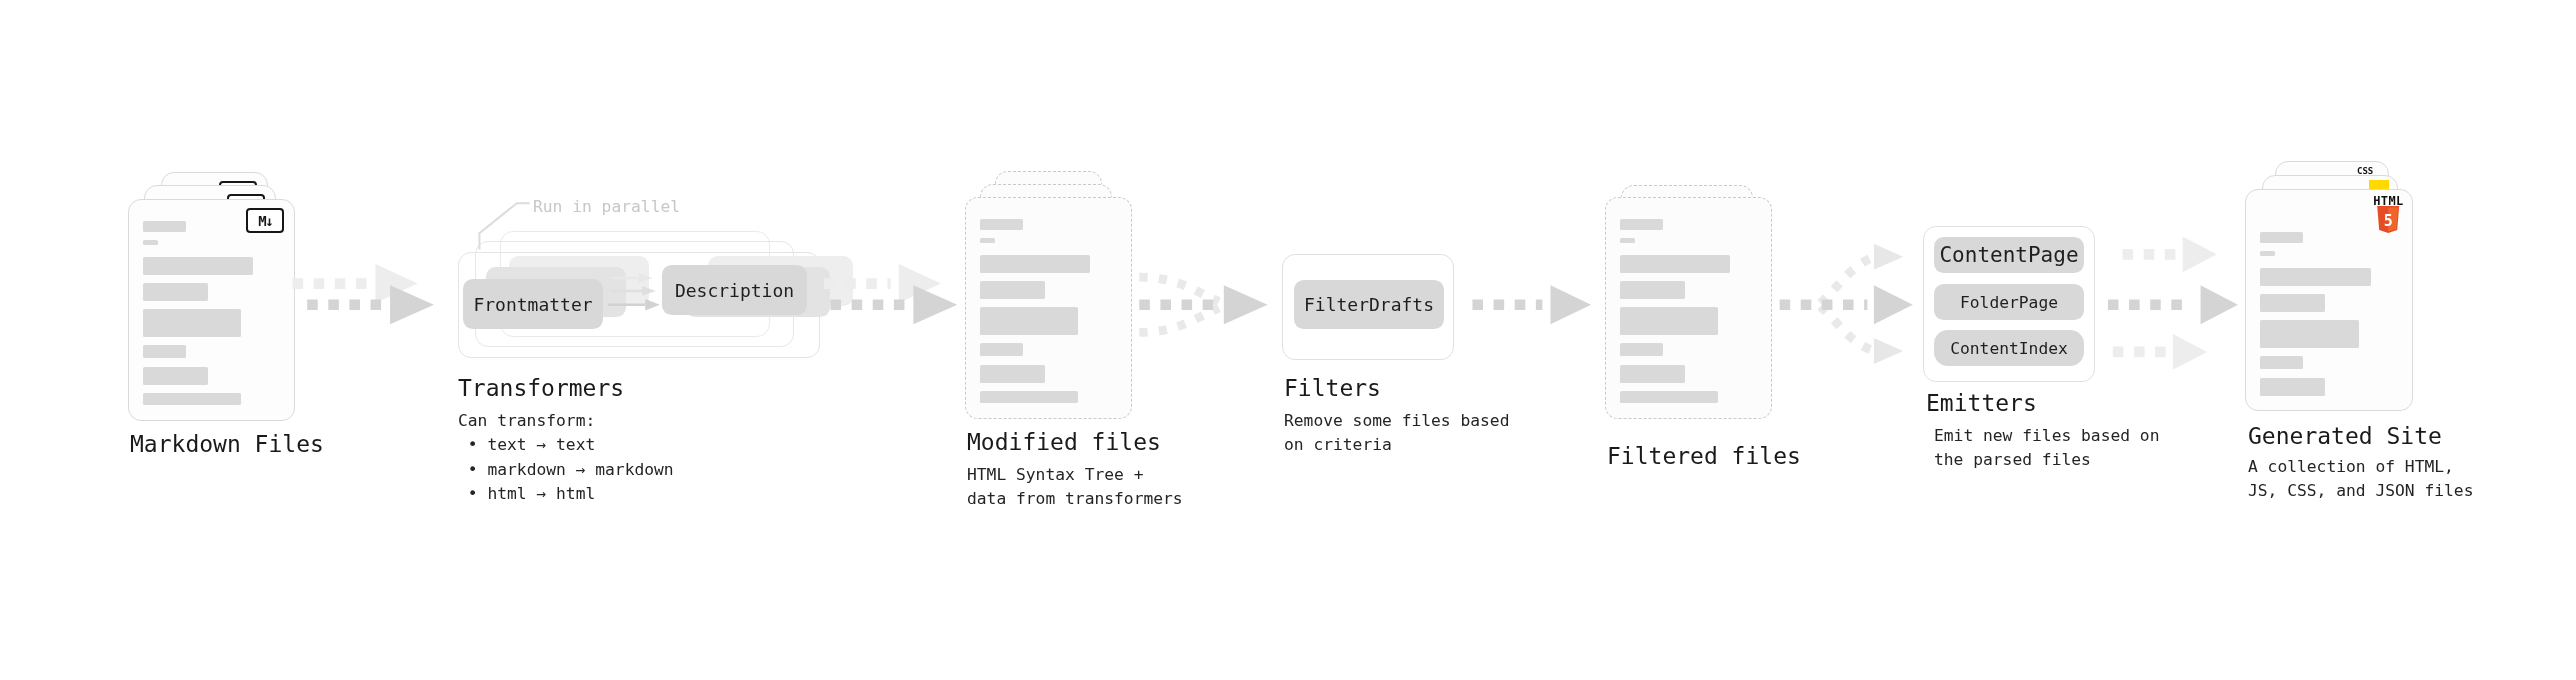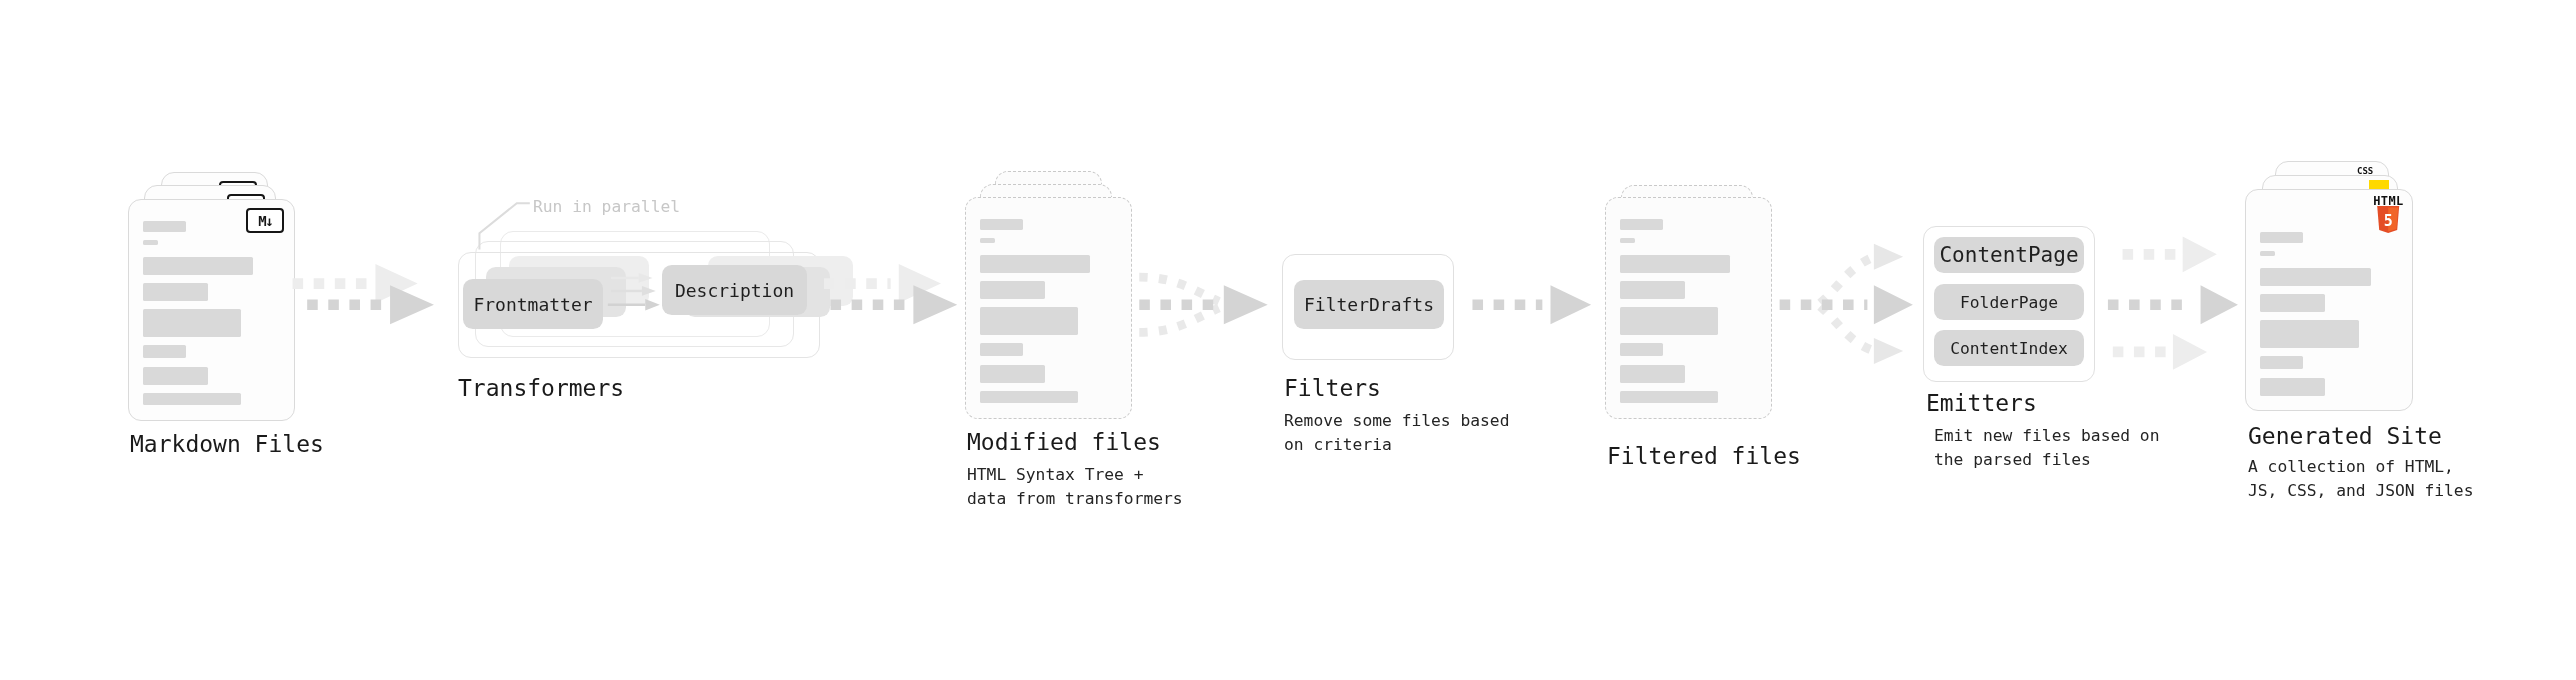--- a/index.html
+++ b/index.html
@@ -89,20 +89,26 @@
     <div class="pill ghost1" style="left:486px;top:267px;width:140px;height:50px;"></div>
     <div class="pill" style="left:463px;top:279px;width:140px;height:50px;">Frontmatter</div>
 
     <div class="pill ghost2" style="left:708px;top:256px;width:145px;height:50px;"></div>
     <div class="pill ghost1" style="left:685px;top:267px;width:145px;height:50px;"></div>
     <div class="pill" style="left:662px;top:265px;width:145px;height:50px;text-align:center;">Description</div>
 
     <div class="callout-text" style="left:533px;top:197px;">Run in parallel</div>
   </div>
   <div class="heading" style="left:458px;top:375px;">Transformers</div>
+  <div class="subtext" style="left:458px;top:409px;">
+    <div>Can transform:</div>
+    <div class="bullet-line"><span>•</span> <span>text → text</span></div>
+    <div class="bullet-line"><span>•</span> <span>markdown → markdown</span></div>
+    <div class="bullet-line"><span>•</span> <span>html → html</span></div>
+  </div>
 
   <div>
     <div class="file-card dashed" style="left:995px;top:171px;width:107px;height:222px;"></div>
     <div class="file-card dashed" style="left:980px;top:184px;width:132px;height:222px;"></div>
     <div class="file-card dashed" style="left:965px;top:197px;width:167px;height:222px;">
       <div class="bars">
           <div class="bar" style="width: 31%; height: 10.6px; margin-bottom: 8.1px;"></div>
           <div class="bar" style="width: 11%; height: 5.7px; margin-bottom: 11.4px;"></div>
           <div class="bar" style="width: 80%; height: 18px; margin-bottom: 8.1px;"></div>
           <div class="bar" style="width: 47%; height: 18px; margin-bottom: 8.1px;"></div>
@@ -140,21 +146,21 @@
           <div class="bar" style="width: 47%; height: 18px; margin-bottom: 8.1px;"></div>
           <div class="bar" style="width: 71%; height: 12.2px; margin-bottom: 0px;"></div>
         </div>
     </div>
   </div>
   <div class="heading" style="left:1607px;top:443px;">Filtered files</div>
 
   <div class="outer-box" style="left:1923px;top:226px;width:172px;height:156px;border-color:#e0e0e0;"></div>
   <div class="pill" style="left:1934px;top:237px;width:150px;height:36px;font-size:21px;">ContentPage</div>
   <div class="pill" style="left:1934px;top:284px;width:150px;height:36px;font-size:16.3px;">FolderPage</div>
-  <div class="pill" style="left:1934px;top:330px;width:150px;height:36px;font-size:16.3px;">ContentIndex</div>
+  <div class="pill" style="left:1934px;top:330px;width:150px;height:36px;font-size:16.3px;border-radius:14px;">ContentIndex</div>
   <div class="heading" style="left:1926px;top:390px;">Emitters</div>
   <div class="subtext" style="left:1926px;top:424px;margin-left:8px;">
     <div>Emit new files based on</div>
     <div>the parsed files</div>
   </div>
 
   <div>
     <div class="file-card" style="left:2275px;top:161px;width:114px;height:222px;">
       <div class="css-badge">
         <div class="css-txt">CSS</div>

